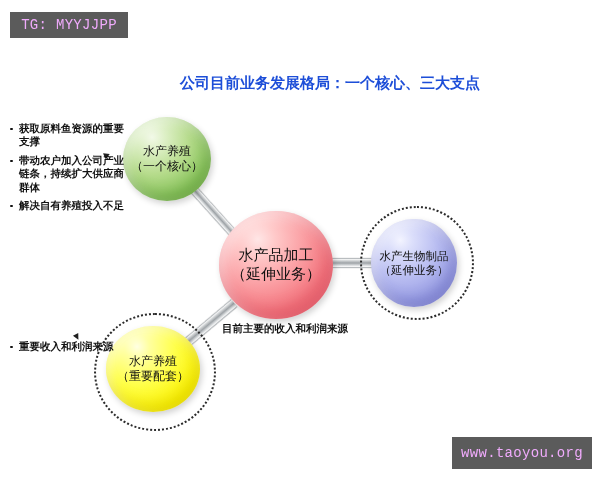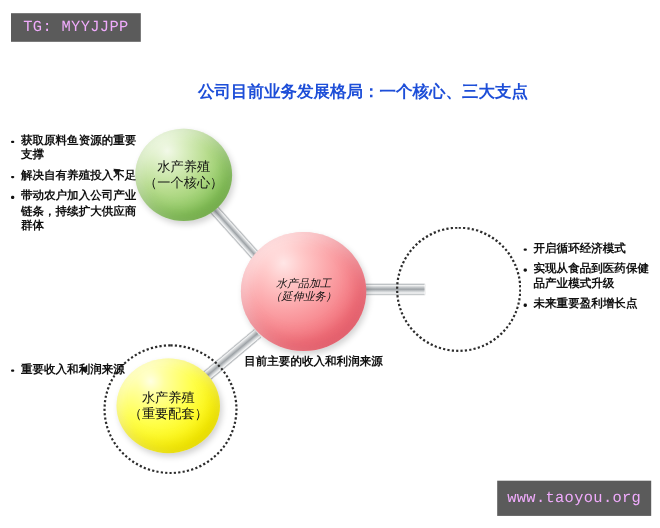--- a/index.html
+++ b/index.html
@@ -42,27 +42,26 @@
   #tube-bottom{left:160px;top:360px;width:96px;height:8px;transform:rotate(-40deg);}
 
   
   .node{position:absolute;border-radius:50%;display:flex;flex-direction:column;
          align-items:center;justify-content:center;text-align:center;
          font-family:"DejaVu Sans",sans-serif;color:#111;}
   .node span{display:block;line-height:1.25;white-space:nowrap;}
 
   
   #node-core{
-    left:219px;top:211px;width:114px;height:108px;font-size:10px;
+    left:219px;top:211px;width:114px;height:108px;font-size:15px;
     background:
       radial-gradient(circle at 34% 26%, #ffe6e6 0%, #ffc9c9 16%, #fba2a6 40%, #f4757e 68%, #ec5f6c 100%);
     box-shadow:inset -6px -8px 16px rgba(180,40,60,.28),
                inset 5px 6px 14px rgba(255,255,255,.55),
                2px 3px 6px rgba(0,0,0,.18);
-    font-style:italic;
   }
   
   #node-farm{
     left:123px;top:117px;width:88px;height:84px;font-size:12px;
     background:
       radial-gradient(circle at 33% 24%, #f2f9e8 0%, #dcefc4 16%, #b7dc8d 42%, #8cc75f 70%, #7ab84c 100%);
     box-shadow:inset -5px -7px 14px rgba(60,110,30,.30),
                inset 4px 5px 12px rgba(255,255,255,.55),
                2px 3px 6px rgba(0,0,0,.18);
   }
@@ -110,21 +109,21 @@
     margin:0 0 5px 0;line-height:1.28;
   }
   .bullets li:before{
     content:"";position:absolute;left:0;top:.55em;
     width:2.5px;height:2.5px;background:#111;border-radius:50%;
   }
   .bullets ul{margin:0;padding:0;}
 
   #bul-farm{left:10px;top:110px;width:118px;font-size:10.5px;margin-top:12px;}
   #bul-bio {left:476px;top:220px;width:120px;font-size:10.5px;}
-  #bul-feed{left:10px;top:330px;width:124px;font-size:10.5px;}
+  #bul-feed{left:10px;top:340px;width:124px;font-size:10.5px;}
 
   
   #caption{
     position:absolute;left:222px;top:322px;width:170px;
     font-family:Liberation Sans, sans-serif;font-size:10.5px;font-weight:bold;color:#111;
     white-space:nowrap;
   }
 </style>
 </head>
 <body>
@@ -154,41 +153,38 @@
   <div class="node" id="node-farm">
     <span>水产养殖</span>
     <span>（一个核心）</span>
   </div>
 
   <div class="node" id="node-core">
     <span>水产品加工</span>
     <span>（延伸业务）</span>
   </div>
 
+  <div class="node" id="node-bio">
+    <span>水产生物制品</span>
+    <span>（延伸业务）</span>
+  </div>
 
   <div class="node" id="node-feed">
     <span>水产养殖</span>
     <span>（重要配套）</span>
   </div>
 
   <div class="bullets" id="bul-farm">
     <ul>
         <li>获取原料鱼资源的重要支撑</li>
+        <li>带动农户加入公司产业链条，持续扩大供应商群体</li>
         <li>解决自有养殖投入不足</li>
-        <li>带动农户加入公司产业链条，持续扩大供应商群体</li>
       </ul>
   </div>
 
-  <div class="bullets" id="bul-bio">
-    <ul>
-        <li>开启循环经济模式</li>
-        <li>实现从食品到医药保健品产业模式升级</li>
-        <li>未来重要盈利增长点</li>
-      </ul>
-  </div>
 
   <div class="bullets" id="bul-feed">
     <ul>
         <li>重要收入和利润来源</li>
       </ul>
   </div>
 
   <div id="caption">目前主要的收入和利润来源</div>
 
   <div class="wm" id="wm-br">www.taoyou.org</div>

